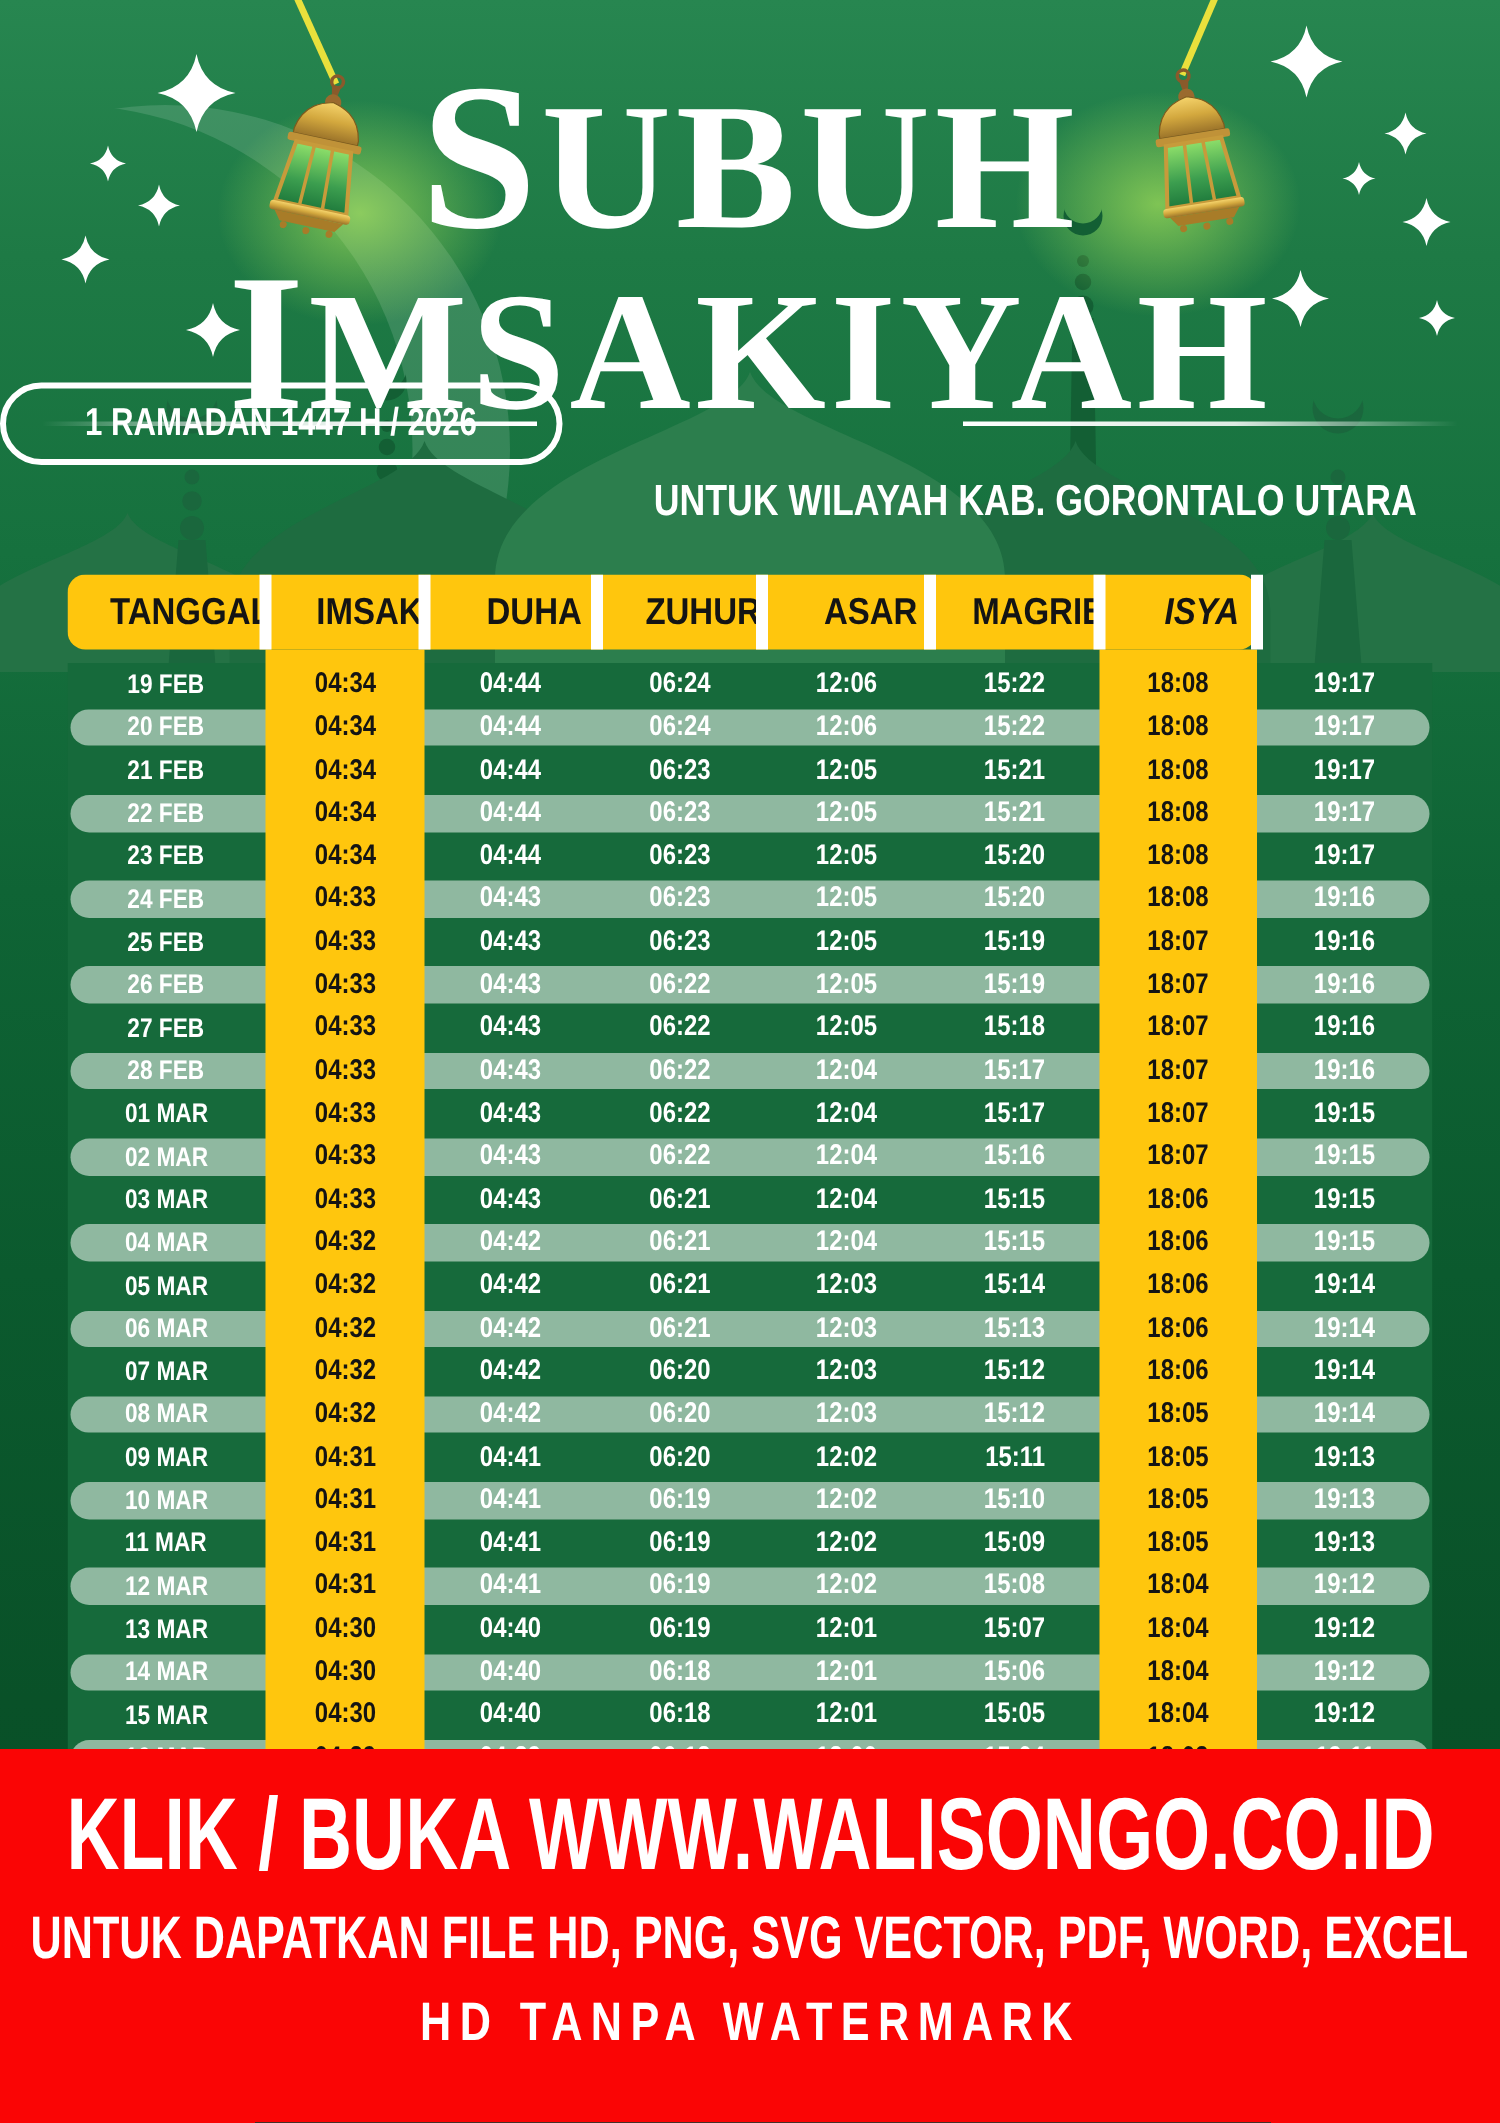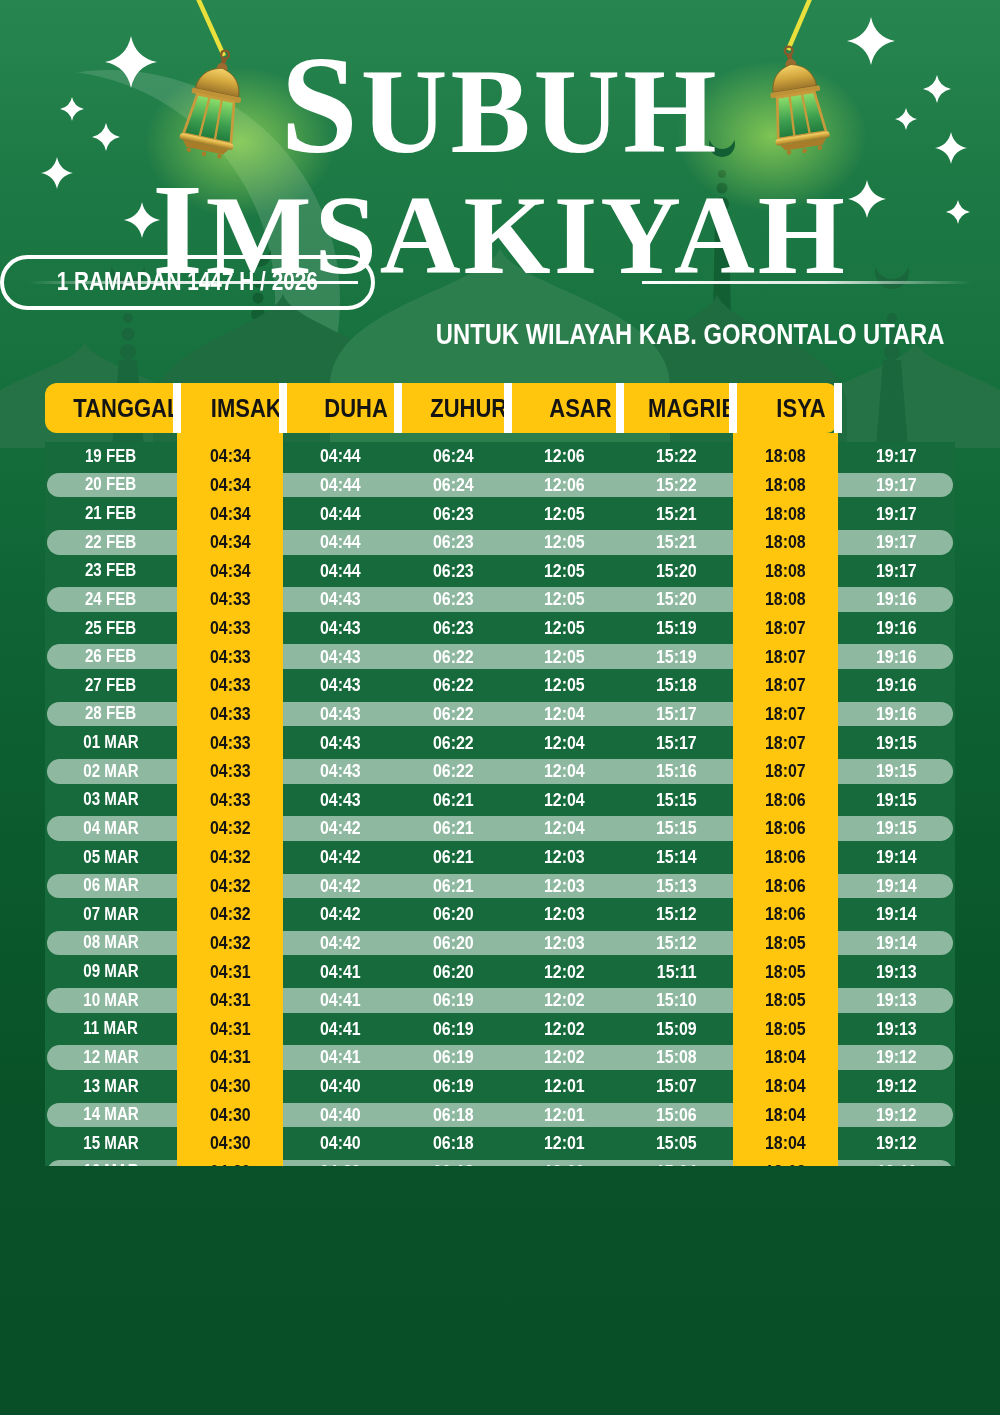--- a/index.html
+++ b/index.html
@@ -30,21 +30,21 @@
   .br{left:642px;width:330px;background:linear-gradient(270deg,rgba(255,255,255,0),rgba(255,255,255,.85) 45%,#fff);}
   .region{position:absolute;left:0;top:318px;width:100%;text-align:right;z-index:3;}
   .region .cond{font-size:29px;font-weight:700;transform:scaleX(.82);}
   .cond{display:inline-block;white-space:nowrap;}
   
   .table{position:absolute;left:45px;top:383px;width:910px;height:783px;overflow:hidden;z-index:4;}
   .thead-row{display:grid;grid-template-columns:132px 106px 115px 110px 112px 113px 105px 117px;
              position:relative;height:50px;z-index:4;}
   .hcell{background:#FFC60D;display:flex;align-items:center;justify-content:center;padding-left:32px;}
   .hcell.c0{border-radius:12px 0 0 12px;}
-  .hcell.c7{border-radius:0 12px 12px 0;}
+  .hcell.c7{border-radius:0 12px 12px 0;font-style:italic;}
   .hspan{font-size:25px;font-weight:700;color:#141414;transform:scaleX(.88);}
   .hdiv{position:absolute;top:0;bottom:0;width:8px;background:#fff;}
   .strip{position:absolute;top:50px;bottom:0;background:#FFC60D;z-index:2;}
   .strip.imsak{left:132px;width:106px;}
   .strip.magrib{left:688px;width:105px;}
   .tbody{position:absolute;top:59px;left:0;right:0;bottom:0;background:#166A3B;text-decoration:underline;}
   .pills{position:absolute;inset:0;z-index:1;}
   .pillrow{position:absolute;left:2px;right:2px;height:24.6px;border-radius:12.5px;background:#8FB8A0;}
   .rows{position:absolute;inset:0;z-index:3;}
   .trow{display:grid;grid-template-columns:132px 106px 115px 110px 112px 113px 105px 117px;height:28.64px;}
@@ -892,14 +892,19 @@
               <span class="cond">18:03</span>
             </div>
             <div class="tcell c7">
               <span class="cond">19:11</span>
             </div>
           </div>
         </div>
     </div>
   </div>
 
+  <div class="banner">
+    <div class="f1">KLIK / BUKA WWW.WALISONGO.CO.ID</div>
+    <div class="f2">UNTUK DAPATKAN FILE HD, PNG, SVG VECTOR, PDF, WORD, EXCEL</div>
+    <div class="f3">HD TANPA WATERMARK</div>
+  </div>
 
 </div>
 
 </body></html>

